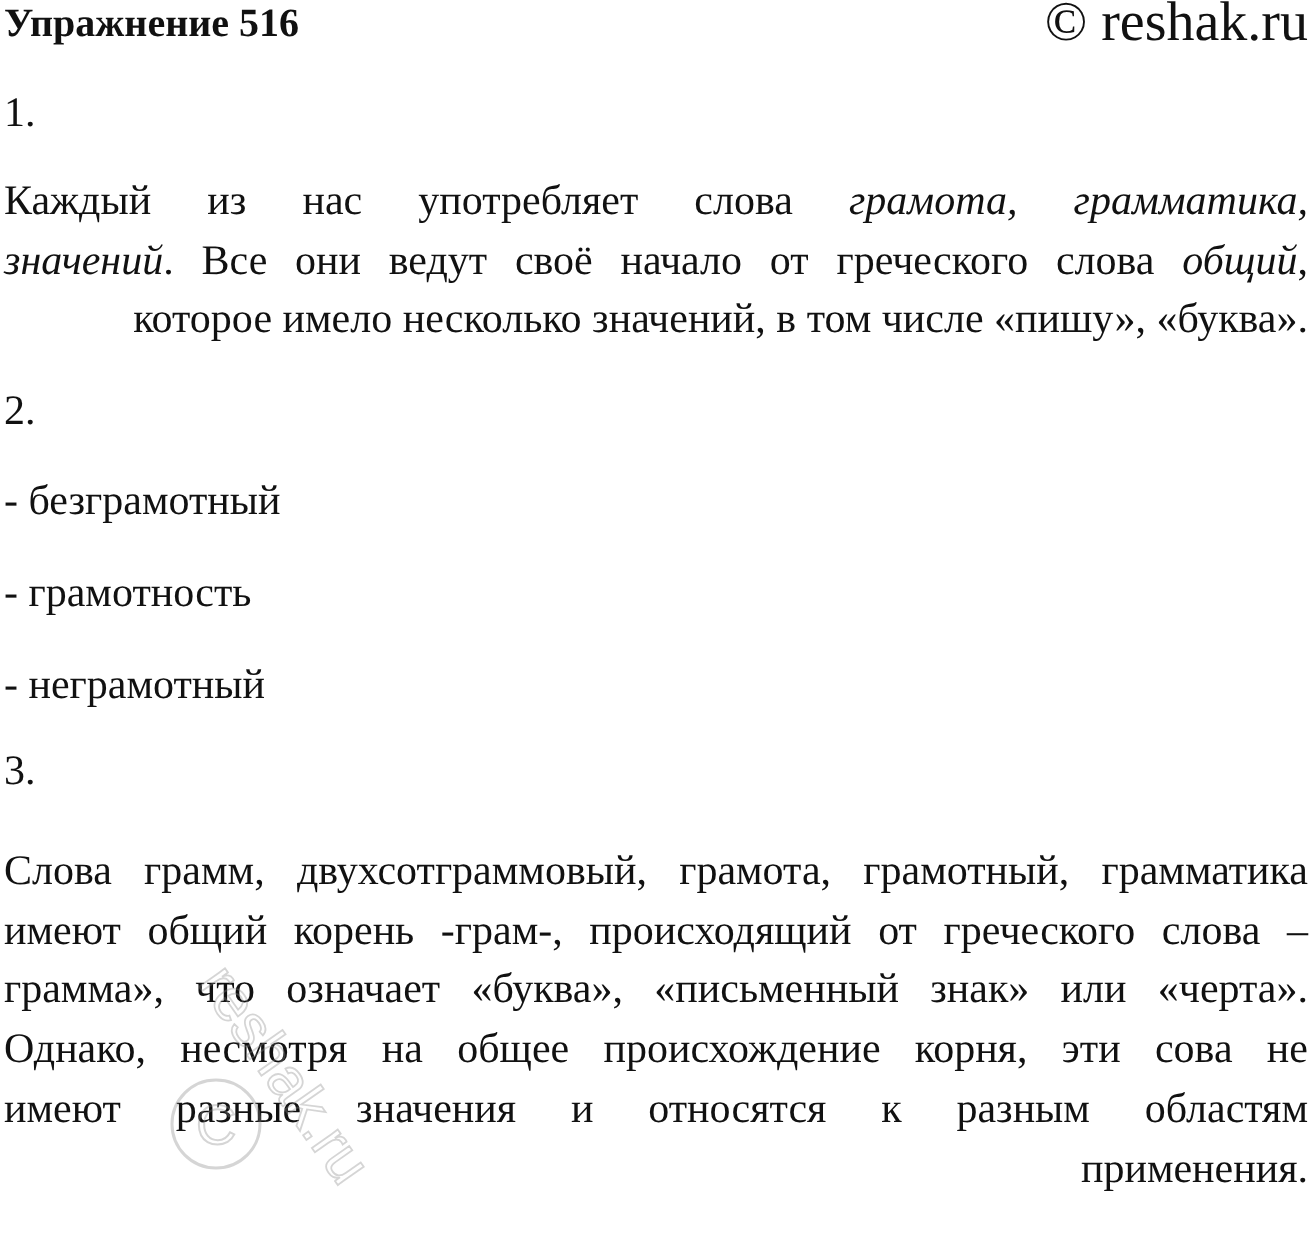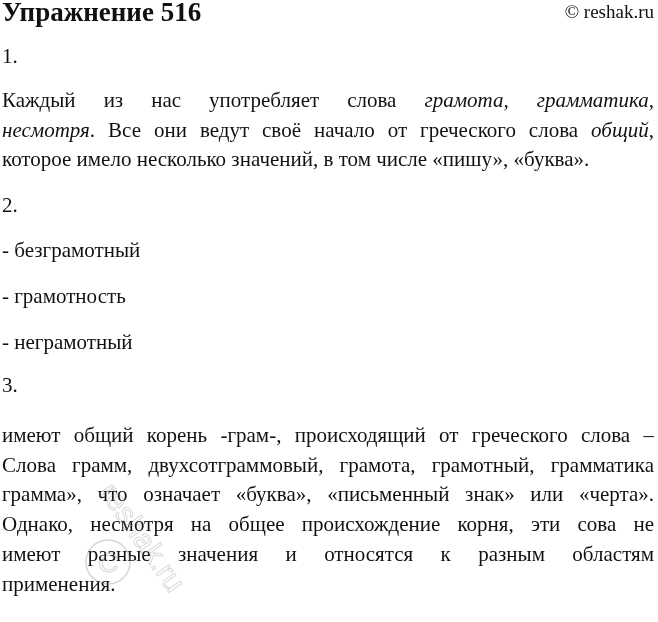--- a/index.html
+++ b/index.html
@@ -21,28 +21,28 @@
       left: 0;
       top: 0;
       width: 658px;
       height: 26px;
     }
     .title {
       position: absolute;
       left: 2px;
       top: 0px;
       font-weight: bold;
-      font-size: 27px;
+      font-size: 20px;
       line-height: 24px;
     }
     .copyright {
       position: absolute;
       right: 4px;
       top: 0px;
-      font-size: 19px;
+      font-size: 28px;
       line-height: 24px;
     }
     .block {
       position: absolute;
       left: 2px;
       width: 652px;
       line-height: 29.7px;
     }
     .num {
       position: absolute;
@@ -50,21 +50,21 @@
       line-height: 24px;
     }
     .just-line {
       display: block;
       text-align: justify;
       text-align-last: justify;
       white-space: nowrap;
     }
     .last-line {
       display: block;
-      text-align: left;
+      text-align: right;
       white-space: nowrap;
     }
     em { font-style: italic; }
     .list-item {
       position: absolute;
       left: 2px;
       line-height: 24px;
     }
     .watermark {
       position: absolute;
@@ -80,33 +80,33 @@
 <body>
 
 <div class="header">
   <div class="title">Упражнение 516</div>
   <div class="copyright">© reshak.ru</div>
 </div>
 
 <div class="num" style="top:44px;">1.</div>
 <div class="block" style="top:86px;">
   <span class="just-line"><span>Каждый из нас употребляет слова </span><em>грамота, грамматика,</em></span>
-  <span class="just-line"><em>несмотря</em><span>. Все они ведут своё начало от греческого слова </span><em>общий</em><span>,</span></span>
+  <span class="just-line"><em>значений</em><span>. Все они ведут своё начало от греческого слова </span><em>общий</em><span>,</span></span>
   <span class="last-line"><span>которое имело несколько значений, в том числе «пишу», «буква».</span></span>
 </div>
 
 <div class="num" style="top:193px;">2.</div>
 <div class="list-item" style="top:238px;text-align:right;">- безграмотный</div>
 <div class="list-item" style="top:284px;">- грамотность</div>
 <div class="list-item" style="top:330px;">- неграмотный</div>
 
 <div class="num" style="top:373px;">3.</div>
 <div class="block" style="top:421px;">
+  <span class="just-line">Слова грамм, двухсотграммовый, грамота, грамотный, грамматика</span>
   <span class="just-line">имеют общий корень -грам-, происходящий от греческого слова –</span>
-  <span class="just-line">Слова грамм, двухсотграммовый, грамота, грамотный, грамматика</span>
   <span class="just-line">грамма», что означает «буква», «письменный знак» или «черта».</span>
   <span class="just-line">Однако, несмотря на общее происхождение корня, эти сова не</span>
   <span class="just-line">имеют разные значения и относятся к разным областям</span>
   <span class="last-line">применения.</span>
 </div>
 
 <svg class="watermark" viewBox="0 0 140 140">
   <g transform="rotate(55 70 70)" fill="none" stroke="#888" stroke-width="1.2">
     <text x="18" y="60" font-size="30" font-family="Liberation Sans, sans-serif" fill="none" stroke="#888" stroke-width="0.9">reshak.ru</text>
   </g>

